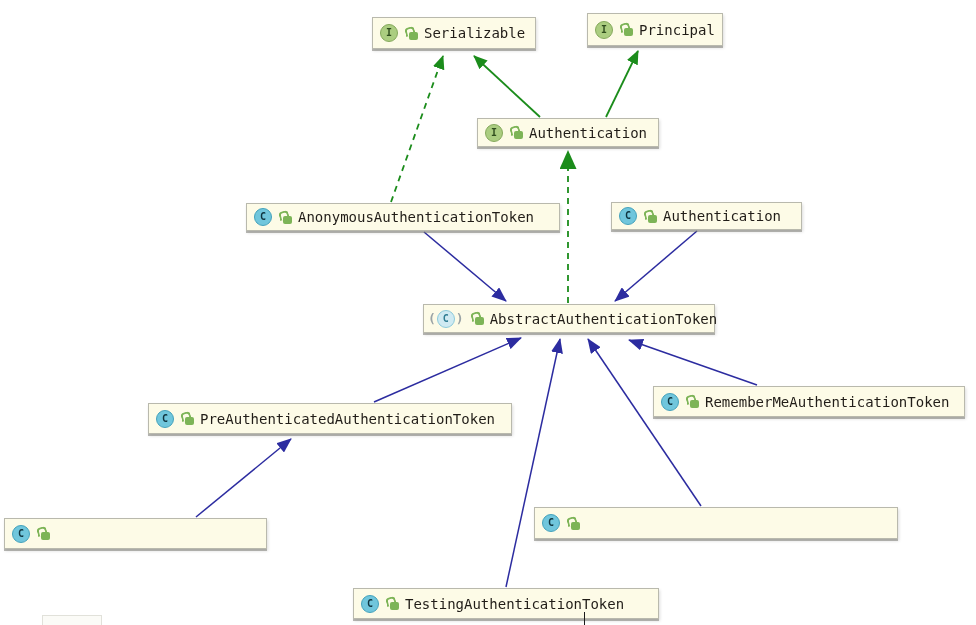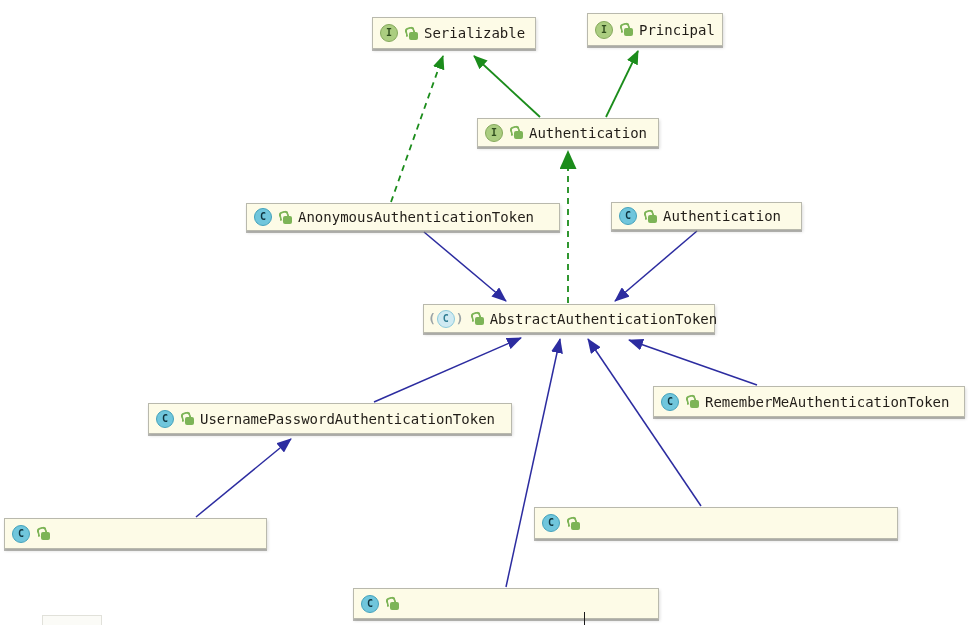--- a/index.html
+++ b/index.html
@@ -122,21 +122,21 @@
     <span class="abs-wrap">
         <span class="badge abs">C</span>
       </span>
     <span class="lock"></span>
     <span class="label">AbstractAuthenticationToken</span>
   </div>
 
   <div class="node" style="left:148px;top:403px;width:364px;height:31px;">
     <span class="badge cls">C</span>
     <span class="lock"></span>
-    <span class="label">UsernamePasswordAuthenticationToken</span>
+    <span class="label">PreAuthenticatedAuthenticationToken</span>
   </div>
 
   <div class="node" style="left:653px;top:386px;width:312px;height:31px;">
     <span class="badge cls">C</span>
     <span class="lock"></span>
     <span class="label">RememberMeAuthenticationToken</span>
   </div>
 
   <div class="node" style="left:4px;top:518px;width:263px;height:31px;">
     <span class="badge cls">C</span>
@@ -144,18 +144,19 @@
   </div>
 
   <div class="node" style="left:534px;top:507px;width:364px;height:32px;">
     <span class="badge cls">C</span>
     <span class="lock"></span>
   </div>
 
   <div class="node" style="left:353px;top:588px;width:306px;height:31px;">
     <span class="badge cls">C</span>
     <span class="lock"></span>
+    <span class="label">TestingAuthenticationToken</span>
   </div>
 
   <div class="caret-tick"></div>
   <div class="cropped-artifact"></div>
 
 </div>
 
 </body></html>

